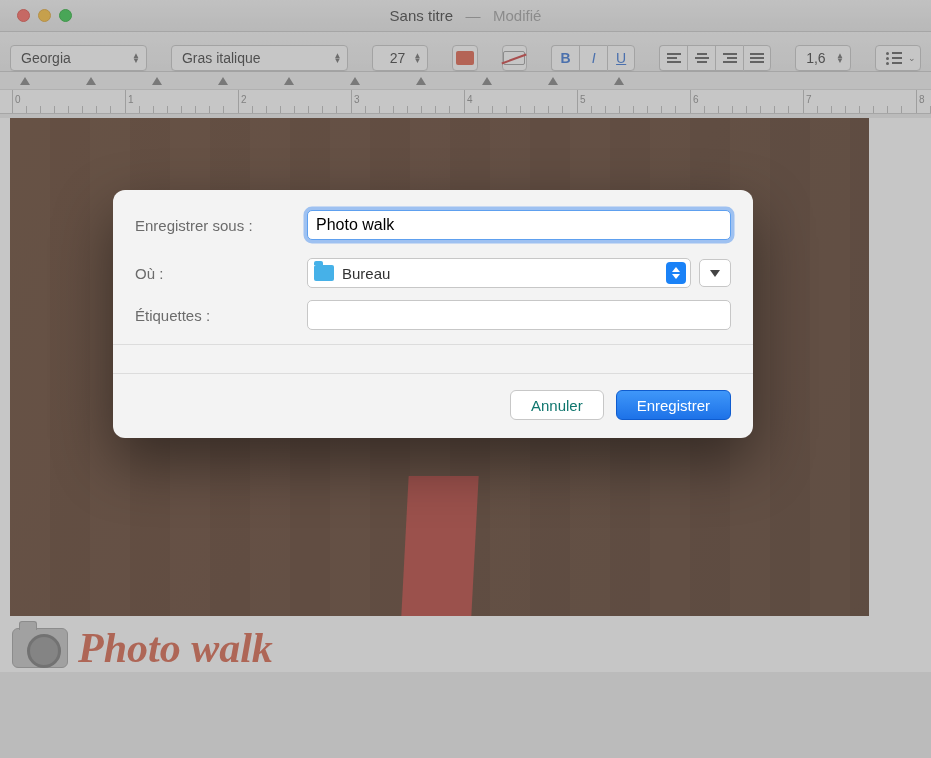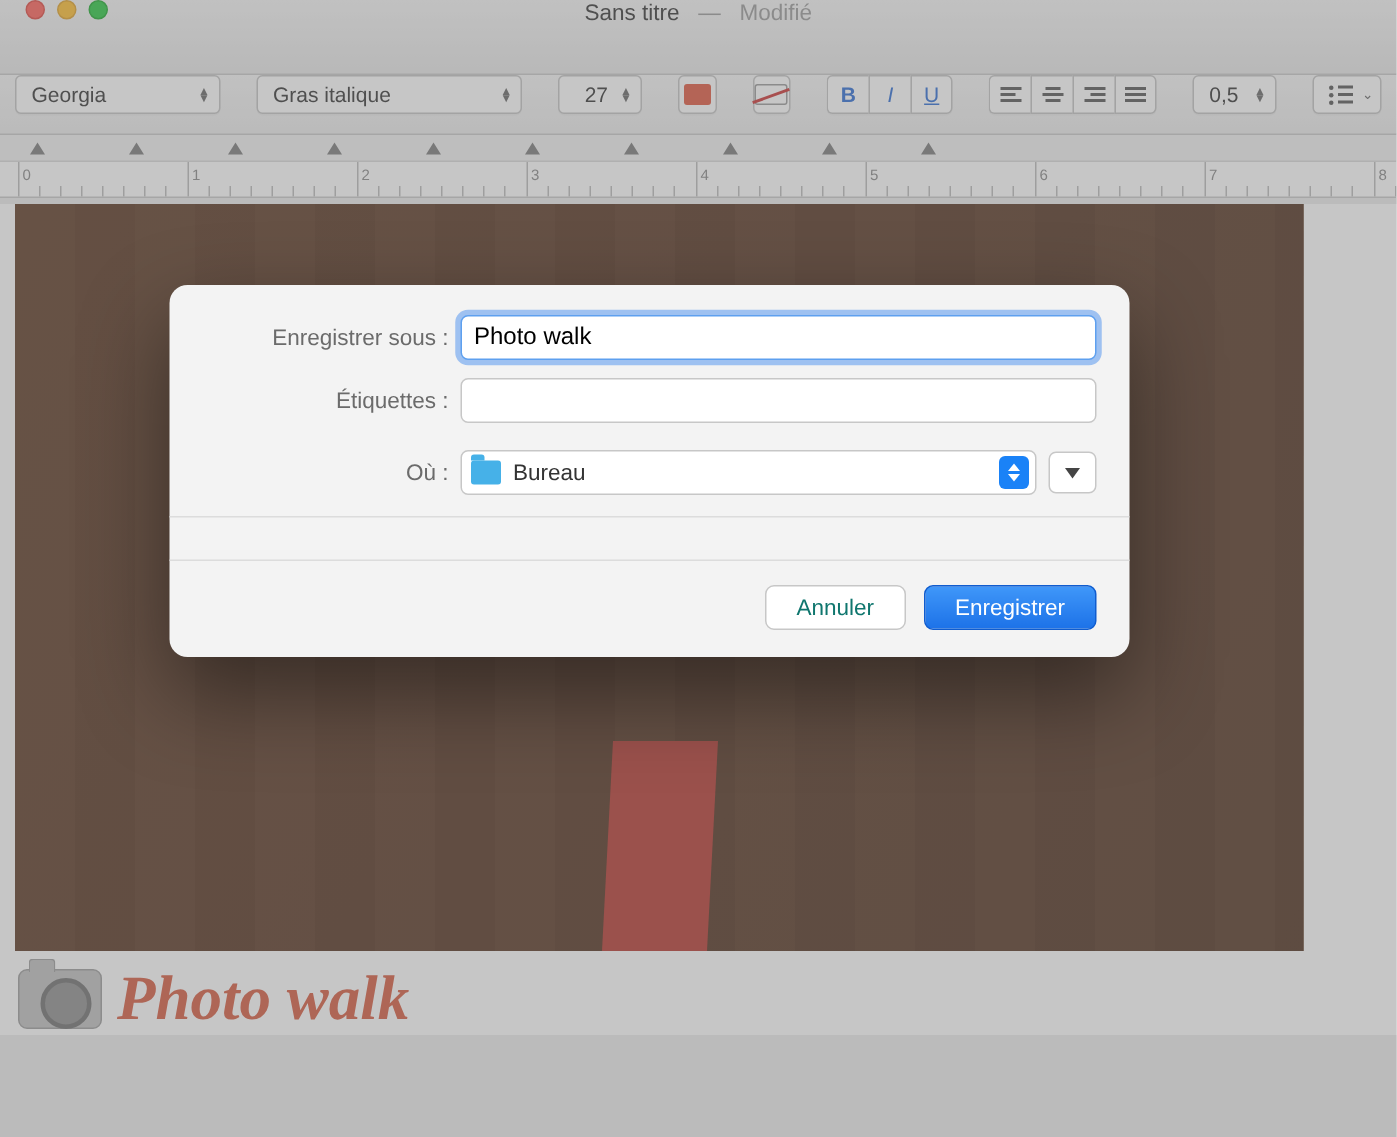--- a/index.html
+++ b/index.html
@@ -6,44 +6,44 @@
   body {
     font-family: -apple-system, "Helvetica Neue", Arial, sans-serif;
     width: 931px; height: 758px;
     background: #ececec;
     overflow: hidden;
     position: relative;
   }
 
   
   .titlebar {
-    height: 50px;
+    height: 32px;
     background: linear-gradient(#f6f6f6,#e8e8e8);
     border-bottom: 1px solid #c9c9c9;
-    display: flex; align-items: flex-start;
+    display: flex; align-items: center;
     padding: 0 17px;
     position: relative;
   }
   .traffic { display:flex; gap:8px; }
   .dot { width:13px; height:13px; border-radius:50%; }
   .dot.close { background:#ff5f57; border:0.5px solid #e1463e;}
   .dot.min   { background:#ffbd2e; border:0.5px solid #e0a127;}
   .dot.max   { background:#28c840; border:0.5px solid #1aab2b;}
   .title-wrap {
     position:absolute; left:0; right:0; text-align:center;
     font-size:15px; color:#333;
   }
   .title-wrap .muted { color:#9a9a9a; }
 
   
   .toolbar {
     height: 40px;
     background: linear-gradient(#f6f6f6,#ececec);
     border-bottom:1px solid #c9c9c9;
-    display:flex; align-items:flex-start;
+    display:flex; align-items:flex-end;
     padding:0 10px; gap:24px;
     font-size:14px;
   }
   .tb-select, .tb-btn {
     background:#fff;
     border:1px solid #c3c3c3;
     border-radius:4px;
     height:26px;
     display:flex; align-items:center;
     padding:0 6px 0 10px;
@@ -135,21 +135,21 @@
 
   
   .dialog {
     position:absolute; top:190px; left:113px; width:640px;
     background:#f3f3f3; border-radius:12px;
     box-shadow:0 24px 60px rgba(0,0,0,.45);
     padding:20px 22px 18px;
     font-size:15px; color:#333;
   }
   .dlg-row{ display:flex; align-items:center; margin-bottom:12px;}
-  .dlg-label{ width:172px; text-align:right; color:#6b6b6b; padding-right:8px;}
+  .dlg-label{ width:172px; text-align:left; color:#6b6b6b; padding-right:8px;}
   .dlg-input{
     flex:1; height:30px; border:1px solid #c7c7c7; border-radius:5px;
     background:#fff; padding:0 8px; font-size:16px;
   }
   .dlg-input.focus{
     border:1px solid #5ea0ef;
     box-shadow:0 0 0 3.5px rgba(88,151,238,.55);
   }
   .where-row{ display:flex; align-items:center; gap:8px;}
   .where-select{
@@ -263,21 +263,21 @@
     <div class="tb-btn small">
         <div class="align-ln">
           <span></span>
           <span></span>
           <span></span>
         </div>
       </div>
   </div>
 
   <div class="tb-select spacing">
-    <span>0,5</span>
+    <span>1,6</span>
     <span class="caret" style="margin-left:auto">
         <span>▲</span>
         <span>▼</span>
       </span>
   </div>
 
   <div class="tb-select" style="width:46px">
     <div class="bullet-icon">
       <div class="row">
           <span class="d"></span>
@@ -396,40 +396,40 @@
   </div>
 </div>
 
 <div class="dim"></div>
 
 <div class="dialog">
   <div class="dlg-row">
     <div class="dlg-label">Enregistrer sous :</div>
     <input class="dlg-input focus" value="Photo walk" style="">
   </div>
-  <div class="dlg-row">
-    <div class="dlg-label">Étiquettes :</div>
-    <input class="dlg-input" value="" style="">
-  </div>
   <div class="dlg-row" style="margin-top:18px">
     <div class="dlg-label">Où :</div>
     <div class="where-row" style="flex:1">
       <div class="where-select">
         <div class="folder-ic"></div>
         <span>Bureau</span>
         <div class="stepper">
           <div class="ar up"></div>
             <div class="ar dn"></div>
         </div>
       </div>
       <div class="expand-btn">
         <div class="chev"></div>
       </div>
     </div>
   </div>
+  <div class="dlg-row">
+    <div class="dlg-label">Étiquettes :</div>
+    <input class="dlg-input" value="" style="">
+  </div>
 
   <hr class="divider">
 
   <div class="dlg-row" style="margin-bottom:0">
   </div>
 
   <hr class="divider">
 
   <div class="dlg-buttons">
     <button class="btn">Annuler</button>

